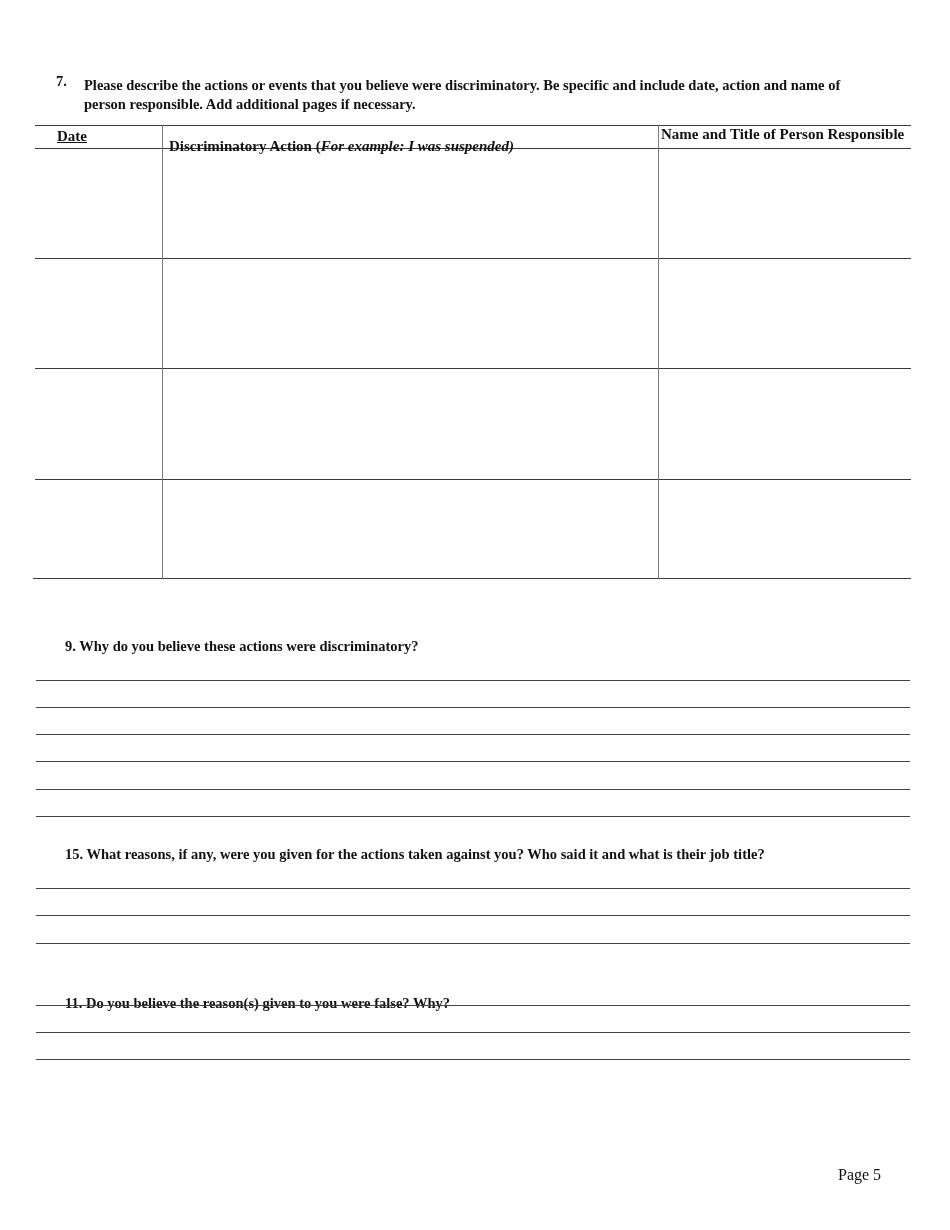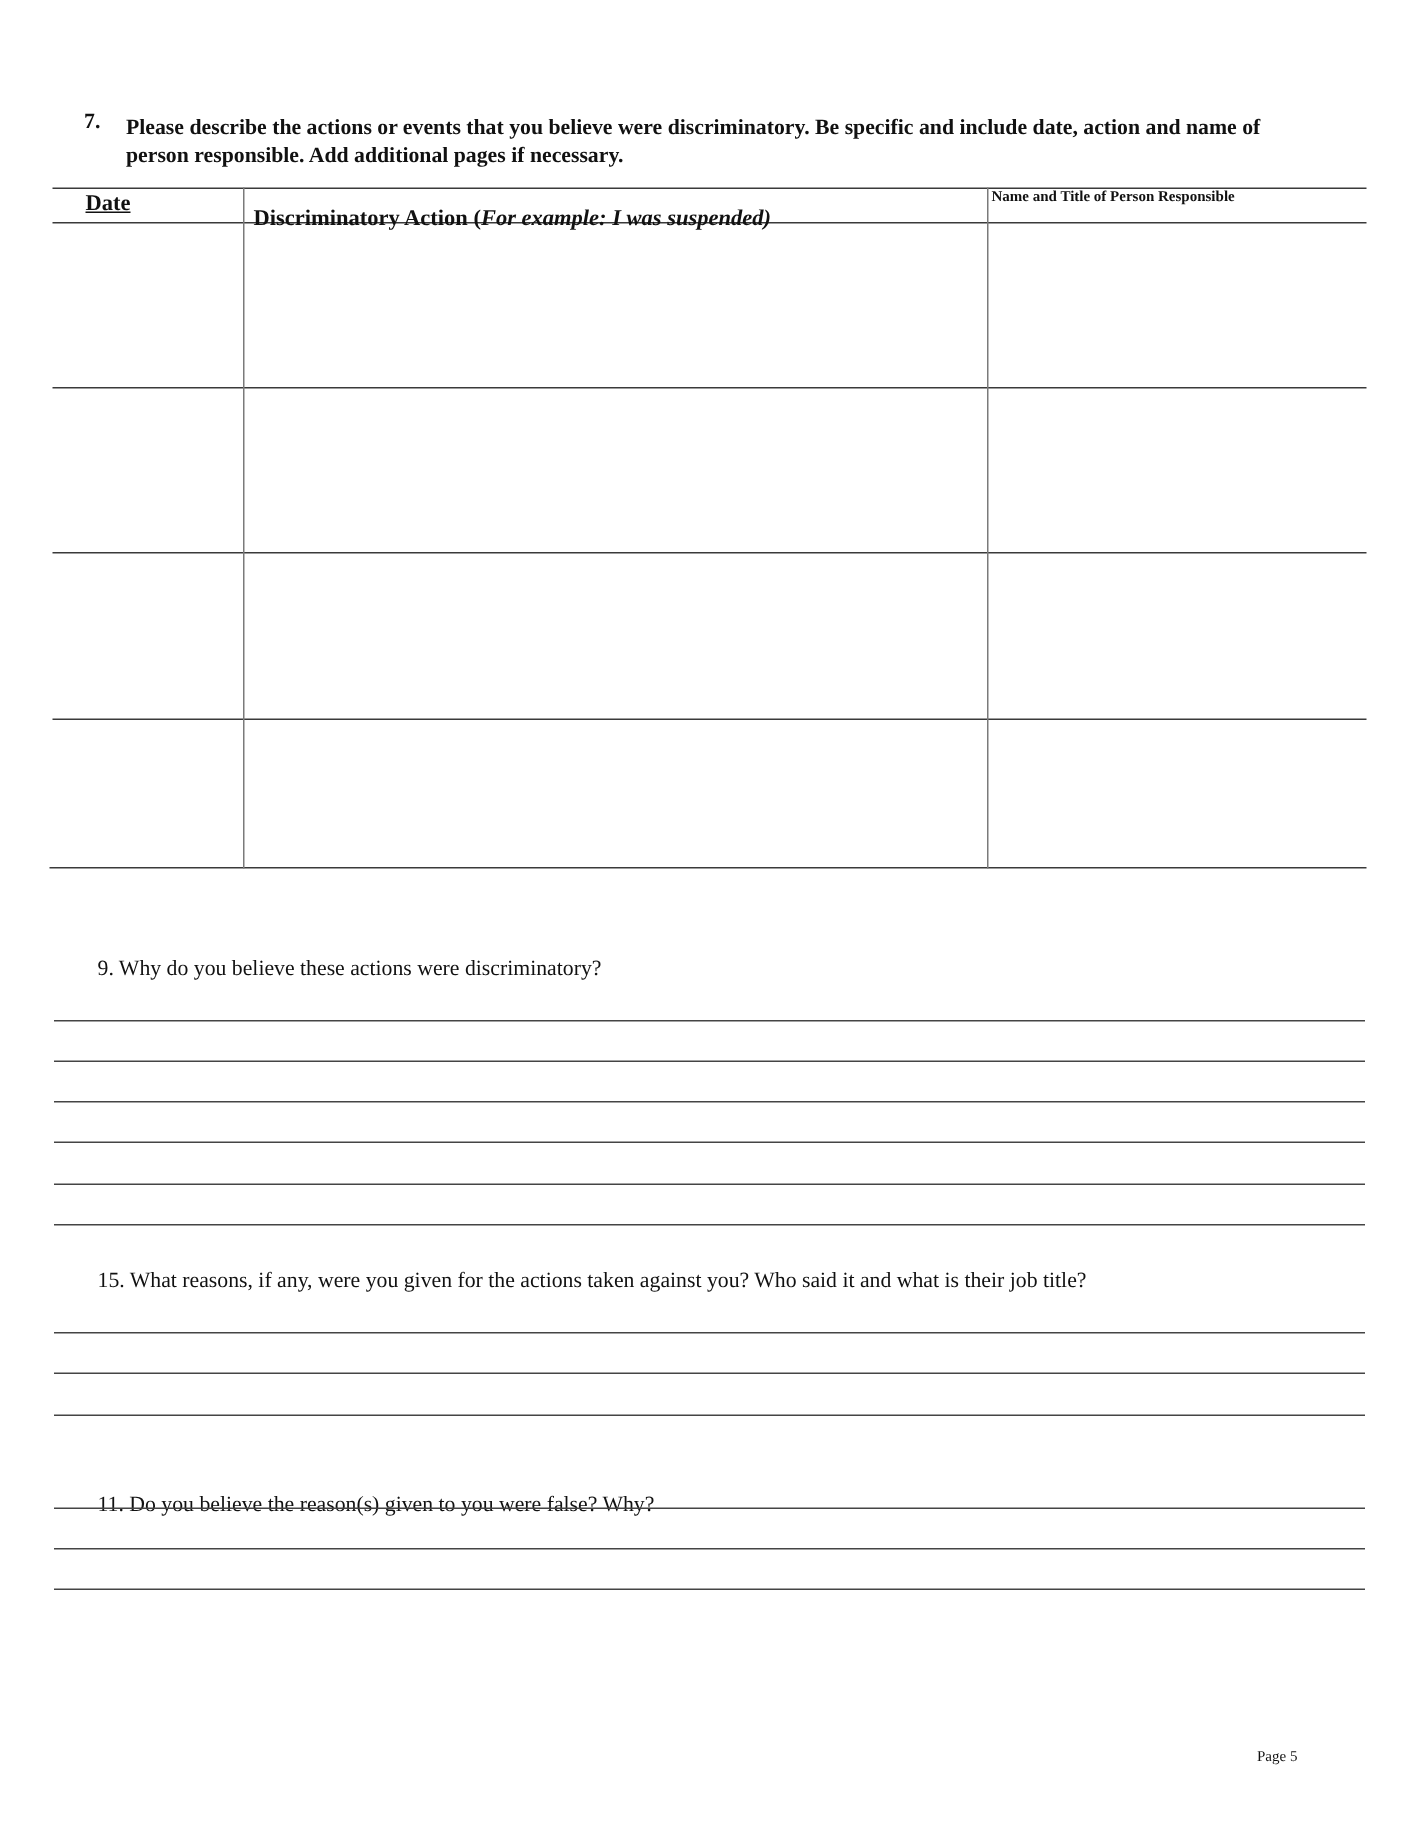--- a/index.html
+++ b/index.html
@@ -5,25 +5,25 @@
   html, body { margin: 0; padding: 0; background: #ffffff; }
   body { width: 950px; height: 1230px; position: relative; overflow: hidden;
          font-family: "Liberation Serif", "DejaVu Serif", serif; color: #111; }
   .abs { position: absolute; }
   .q7 { left: 56px; top: 72px; width: 820px; font-size: 14.5px; font-weight: bold; line-height: 19px; }
   .q7 .num { position: absolute; left: 0; top: 0; }
   .q7 .txt { position: absolute; left: 28px; top: 4px; width: 790px; }
   .hline { position: absolute; height: 0; border-top: 1.3px solid #3a3a3a; }
   .vline { position: absolute; width: 0; border-left: 1.6px solid #7a7a7a; }
   .th { position: absolute; font-weight: bold; font-size: 15px; white-space: nowrap; }
-  .th.small { font-size: 10px; }
+  .th.small { font-size: 15px; }
   .cell { position: absolute; }
-  .qlabel { position: absolute; left: 65px; font-size: 14.5px; font-weight: normal; white-space: nowrap; }
+  .qlabel { position: absolute; left: 65px; font-size: 14.5px; font-weight: bold; white-space: nowrap; }
   .answer-line { position: absolute; left: 36px; width: 874px; height: 0; border-top: 1.3px solid #444; }
-  .footer { position: absolute; left: 838px; top: 1166px; font-size: 10px; white-space: nowrap; }
+  .footer { position: absolute; left: 838px; top: 1166px; font-size: 16px; white-space: nowrap; }
 </style>
 </head>
 <body>
 
 <div class="abs q7">
   <span class="num">7.</span>
   <span class="txt">Please describe the actions or events that you believe were discriminatory. Be specific and include date, action and name of person responsible. Add additional pages if necessary.</span>
 </div>
 
 <div>

